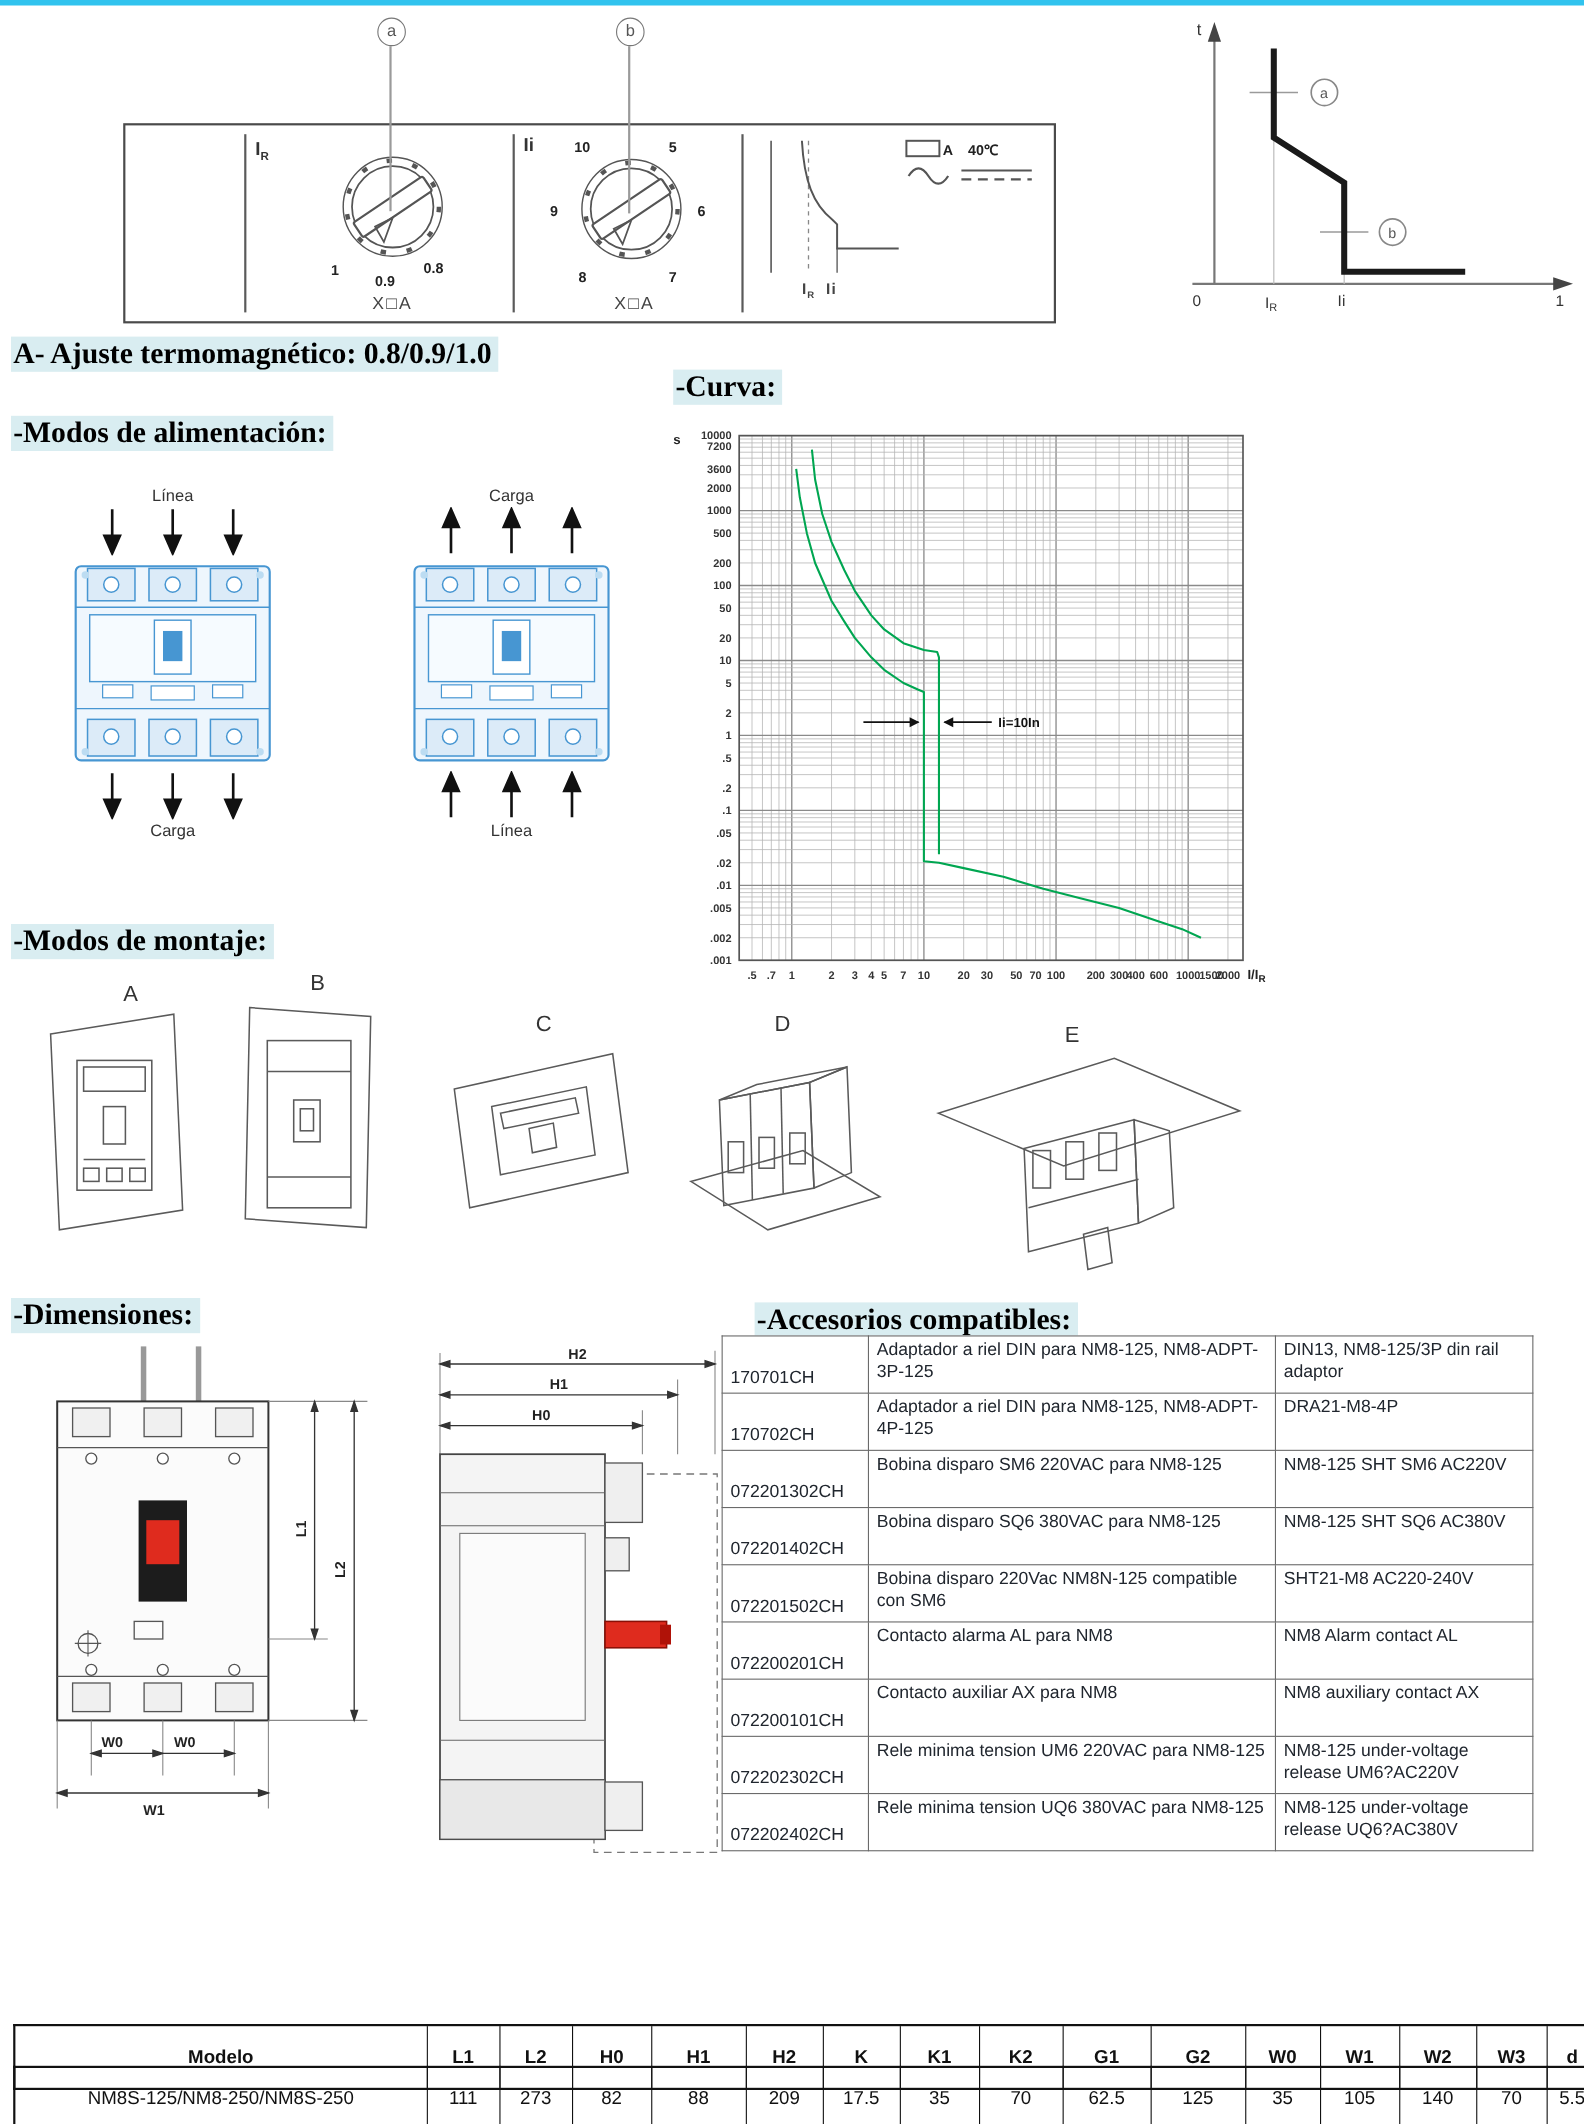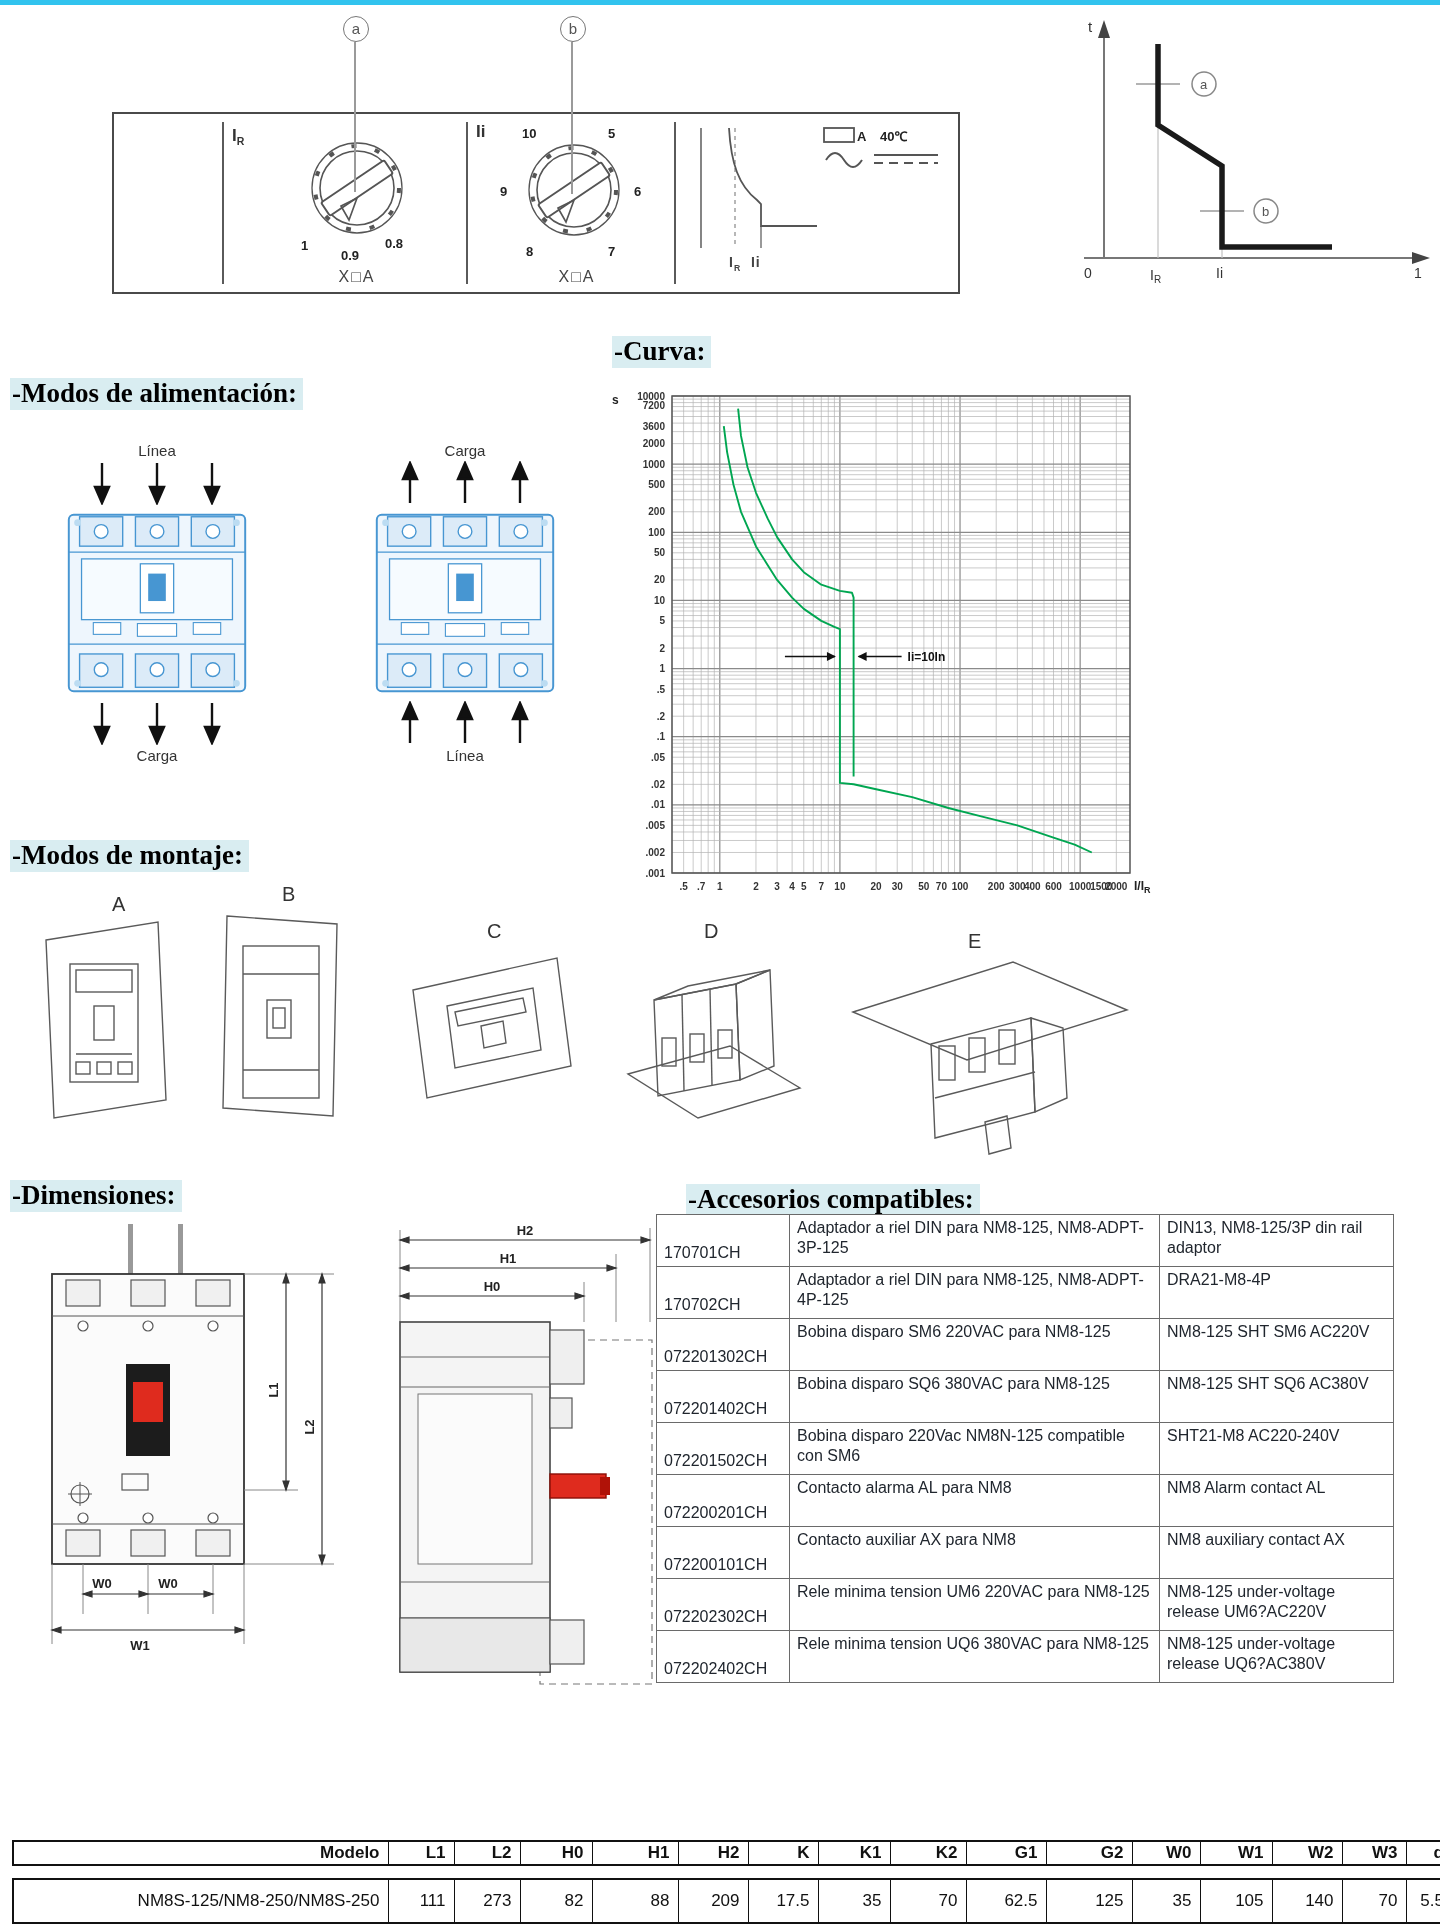--- a/index.html
+++ b/index.html
@@ -44,21 +44,21 @@
   .acc-table{position:absolute;left:656px;top:1214px;width:738px;border-collapse:collapse;
              font-size:16px;color:#20262e;background:#fff;}
   .acc-table td{border:1.3px solid #6a6a6a;padding:3px 7px;line-height:1.28;vertical-align:top;}
   .acc-table td.code{vertical-align:bottom;width:118px;}
   .acc-table td.es{width:355px;}
   .acc-table tr{height:52px;}
 
   
   .dimtbl{position:absolute;left:12px;border-collapse:collapse;table-layout:fixed;width:1422px;
           font-family:"Liberation Sans",sans-serif;}
-  .dimtbl th,.dimtbl td{border:1.6px solid #111;text-align:right;padding:1px 8px;font-size:17px;
+  .dimtbl th,.dimtbl td{border:1.6px solid #111;text-align:center;padding:18px 8px;font-size:17px;
           white-space:nowrap;overflow:hidden;}
   .dimtbl th{font-weight:700;}
   .dimtbl{border:2.5px solid #111;}
 </style>
 </head>
 <body>
 
 <div class="page">
   <div class="top-rule"></div>
 
@@ -141,20 +141,21 @@
     <circle cx="134" cy="78" r="12" fill="#fff" stroke="#888" stroke-width="1.5"></circle>
     <text x="130" y="83" style="font:13px 'Liberation Sans';fill:#555">a</text>
     <circle cx="196" cy="205" r="12" fill="#fff" stroke="#888" stroke-width="1.5"></circle>
     <text x="192" y="210" style="font:13px 'Liberation Sans';fill:#555">b</text>
     <text x="14" y="272" style="font:14px 'Liberation Sans';fill:#333">0</text>
     <text x="80" y="274" style="font:14px 'Liberation Sans';fill:#333"><tspan>I</tspan><tspan dy="3" font-size="10">R</tspan></text>
     <text x="146" y="272" style="font:14px 'Liberation Sans';fill:#333">Ii</text>
     <text x="344" y="272" style="font:14px 'Liberation Sans';fill:#333">1</text>
   </svg>
 
+  <div class="heading" style="left:10px;top:306px;"><span class="hl">A- Ajuste termomagnético: 0.8/0.9/1.0</span></div>
   <div class="heading" style="left:10px;top:378px;"><span class="hl">-Modos de alimentación:</span></div>
   <div class="heading" style="left:612px;top:336px;"><span class="hl">-Curva:</span></div>
   <div class="heading" style="left:10px;top:840px;"><span class="hl">-Modos de montaje:</span></div>
   <div class="heading" style="left:10px;top:1180px;"><span class="hl">-Dimensiones:</span></div>
   <div class="heading" style="left:654px;top:1184px;padding-left:32px;"><span class="hl">-Accesorios compatibles:</span></div>
 
   <div class="feed-group" style="left:52px;top:440px;">
     <div class="feed-label">Línea</div>
     <svg width="160" height="44" viewBox="0 0 160 44">
       <g stroke="#111" stroke-width="2.4" fill="#111">

